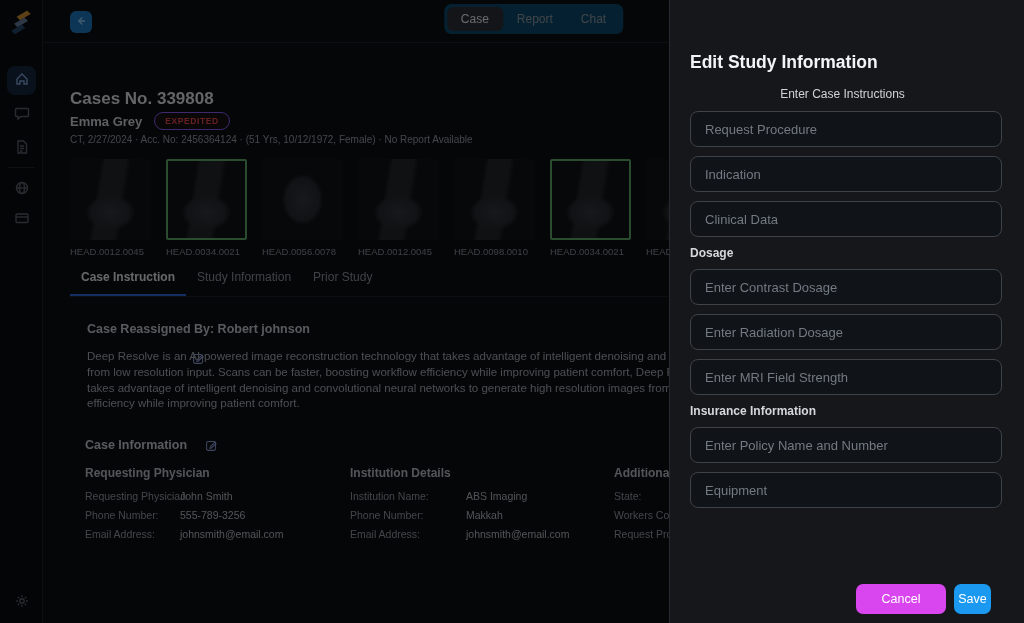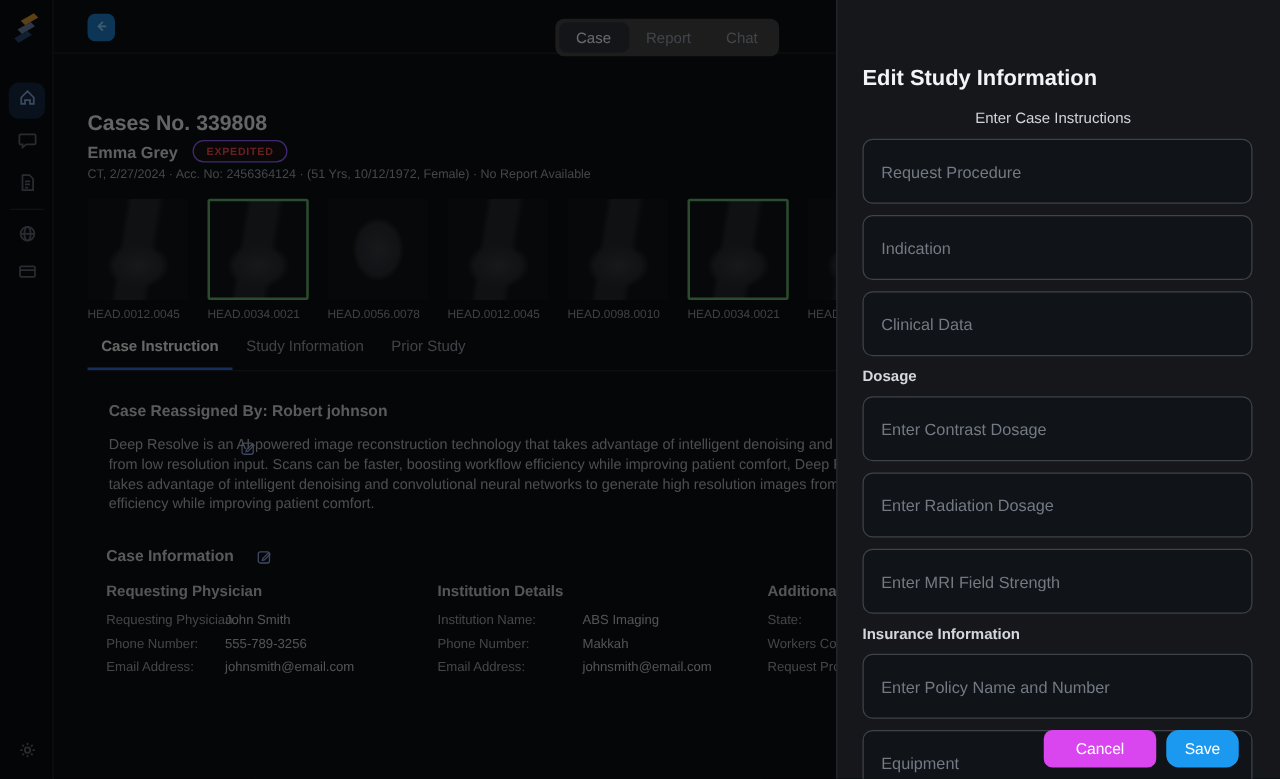--- a/index.html
+++ b/index.html
@@ -16,21 +16,21 @@
   .nav-item.active { background:#152741; }
   .nav-item.active svg { stroke:#7fa3d4; }
   .nav-home { top:66px; } .nav-chat { top:100px; } .nav-doc { top:134px; }
   .nav-globe { top:175px; } .nav-card { top:205px; } .nav-gear { top:588px; }
   .side-divider { position:absolute; left:8px; top:167px; width:27px; height:1px; background:#22262b; }
 
   
   .main { position:absolute; left:43px; top:0; right:0; bottom:0; }
   .topbar { position:absolute; left:0; top:0; right:0; height:43px; border-bottom:1px solid #1e2126; }
   .back-btn { position:absolute; left:27px; top:11px; width:22px; height:22px; border-radius:6px; background:#1d76bd; border:none; display:flex; align-items:center; justify-content:center; cursor:pointer; }
-  .seg { position:absolute; left:50%; top:15px; transform:translateX(-50%); display:flex; background:#404040; border-radius:7px; padding:3px; }
+  .seg { position:absolute; left:50%; top:4px; transform:translateX(-50%); display:flex; background:#0c4a6e; border-radius:7px; padding:3px; }
   .seg-chip { border:none; background:transparent; color:#9198a0; font-size:12px; padding:5px 14px; border-radius:6px; cursor:pointer; font-family:inherit; }
   .seg-chip.active { background:#2c2f35; color:#e8eaed; }
 
   .content { position:absolute; left:27px; top:43px; right:0; bottom:0; }
   .case-title { position:absolute; left:0; top:46px; font-size:17px; font-weight:bold; color:#dcdfe3; }
   .patient-row { position:absolute; left:0; top:69px; display:flex; align-items:center; gap:12px; }
   .patient-name { font-size:13px; font-weight:bold; color:#ced3d8; }
   .badge { font-size:8.5px; font-weight:bold; letter-spacing:.6px; color:#e5484d; border:1px solid #8b5cf6; border-radius:9px; padding:3px 10px; background:rgba(229,72,77,.06); }
   .meta-line { position:absolute; left:0; top:91px; font-size:10px; color:#969ca3; }
 
@@ -70,26 +70,26 @@
   .edit-icon svg { stroke:#8b9dd8; fill:none; stroke-width:1.3; }
 
   
   .scrim { position:absolute; left:0; top:0; width:669px; height:623px; background:rgba(0,0,0,.55); z-index:40; }
 
   
   .panel { position:absolute; left:669px; top:0; width:355px; height:623px; background:#15171b; border-left:1px solid #26292e; z-index:50; padding:52px 29px 0 20px; }
   .panel-title { font-size:17.5px; font-weight:bold; color:#f2f4f6; margin-bottom:14px; }
   .panel-label { font-size:12px; color:#cfd4d9; margin-bottom:10px;text-align:center; }
   .panel-section { font-size:12px; font-weight:600; color:#d4d8dd; margin:2px 0 9px; }
-  .field { display:block; width:312px; height:52px; margin-bottom:9px; background:#101317; border:1px solid #3e434a; border-radius:8px; padding:0 14px; font-size:13px; color:#dfe3e7; font-family:inherit; outline:none; }
+  .field { display:block; width:312px; height:36px; margin-bottom:9px; background:#101317; border:1px solid #3e434a; border-radius:8px; padding:0 14px; font-size:13px; color:#dfe3e7; font-family:inherit; outline:none; }
   .field::placeholder { color:#737a83; }
   .panel-actions { position:absolute; right:33px; bottom:9px; display:flex; gap:8px; }
   .btn { border:none; border-radius:7px; height:30px; font-size:12.5px; color:#fff; cursor:pointer; font-family:inherit; }
   .btn-cancel { width:90px; background:#d946ef; }
-  .btn-save { width:58px; background:#1b99f1;border-radius:10px; }
+  .btn-save { width:37px; background:#1b99f1; }
 </style>
 </head>
 <body>
 
 <div class="app">
 
   <div class="sidebar">
     <div class="logo">
       <svg width="28" height="28" viewBox="0 0 32 32">
         <polygon points="11,11 23,4 27,8 15,15" fill="#c9902f"></polygon>

